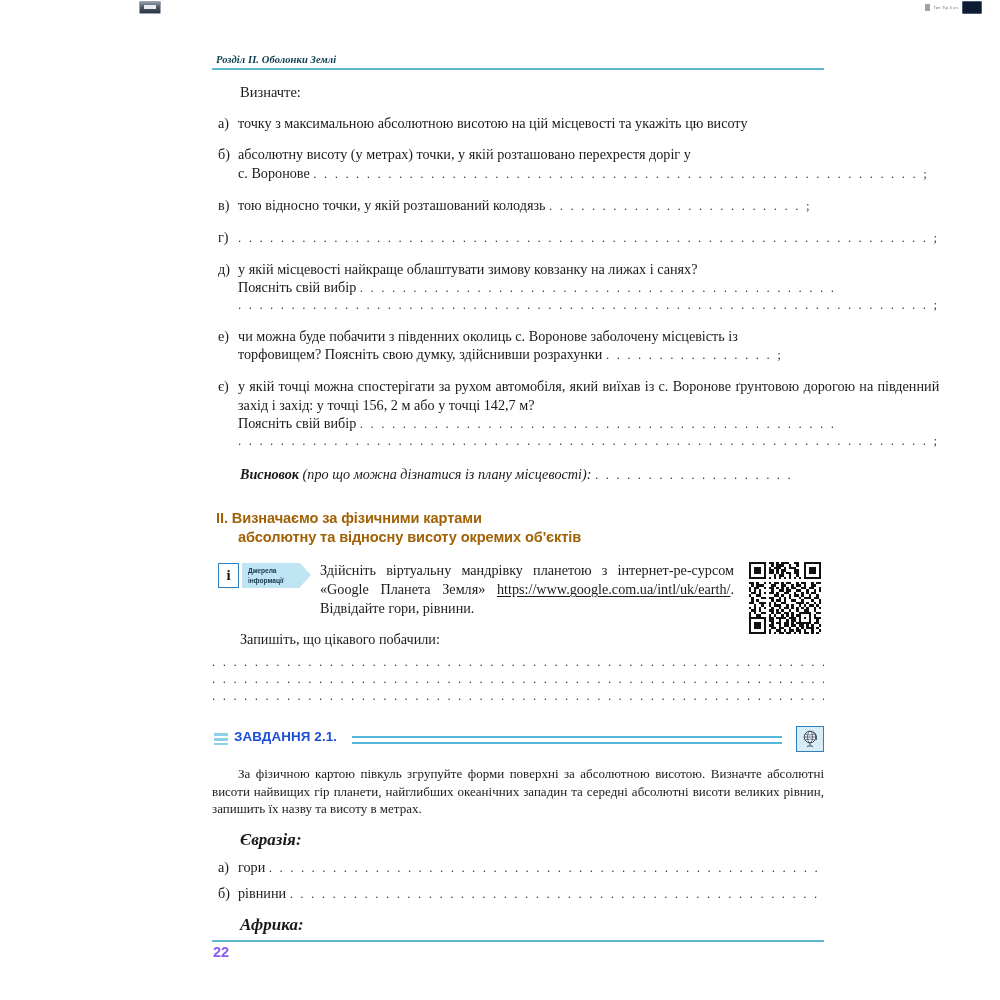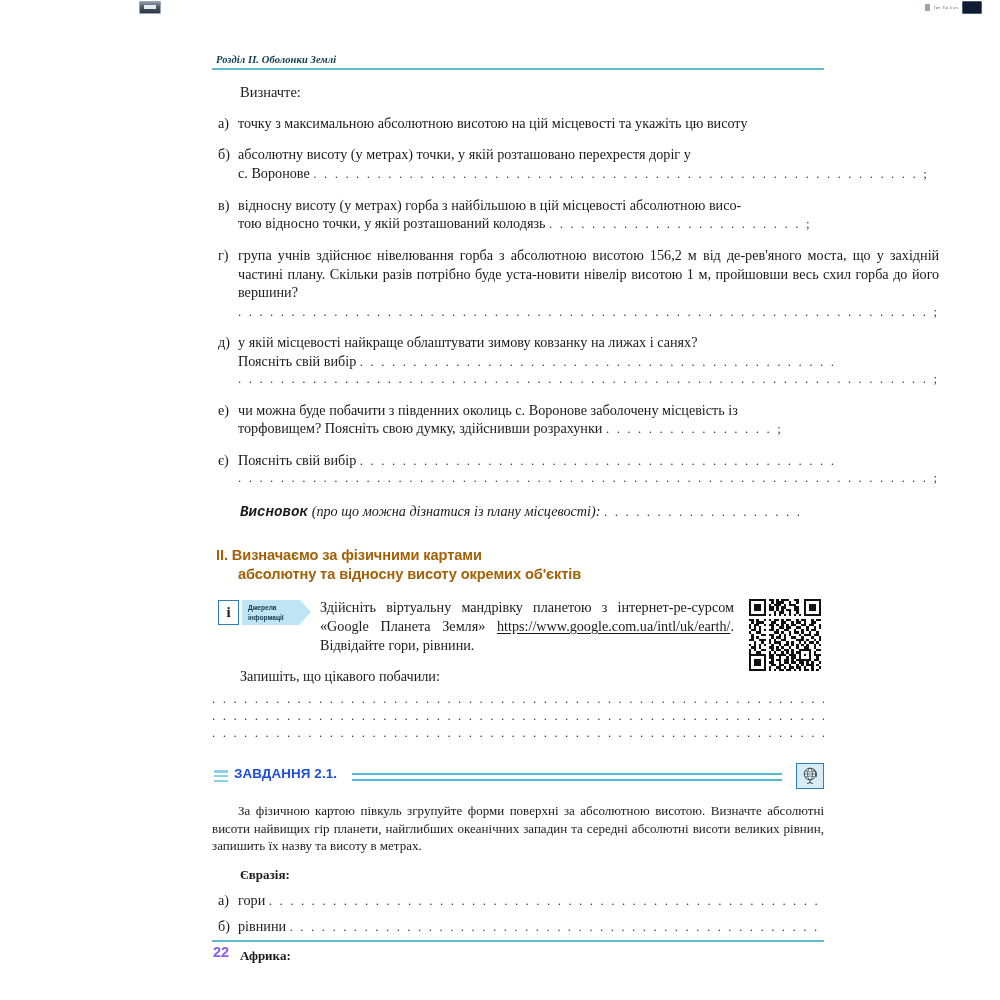--- a/index.html
+++ b/index.html
@@ -151,21 +151,20 @@
   .conclusion {
     margin: 16px 0 0 28px;
     font-size: 14.2px;
     white-space: nowrap;
     overflow: hidden;
   }
   .conclusion i { font-style: italic; margin-top: 48px; }
   .conclusion b.ital {
     font-style: italic;
     font-weight: bold;
-    font-family: Liberation Mono, monospace;
   }
 
   
   .section-head {
     margin: 26px 0 0 4px;
     font-family: "Liberation Sans", sans-serif;
     font-weight: bold;
     font-size: 14.6px;
     color: #a16207;
     line-height: 1.32;
@@ -303,22 +302,23 @@
     margin-top: 12px;
     font-size: 13px;
     line-height: 1.33;
     text-align: justify;
     text-align-last: left;
   }
   .task-body .indent { display: inline-block; width: 26px; }
 
   .subhead {
     margin: 13px 0 9px 28px;
+    font-style: italic;
     font-weight: bold;
-    font-size: 13px;
+    font-size: 17px;
   }
   .sublist { margin: 0; padding: 0; list-style: none; }
   .sublist li {
     display: flex;
     font-size: 14.2px;
     margin-bottom: 9px;
   }
   .sublist li .qmark { width: 26px; flex: 0 0 26px; padding-left: 6px; box-sizing: border-box; }
   .sublist li .line {
     flex: 1 1 auto;
@@ -380,32 +380,30 @@
           <span class="lastline">
             <span>с. Воронове</span>
             <span class="dots">. . . . . . . . . . . . . . . . . . . . . . . . . . . . . . . . . . . . . . . . . . . . . . . . . . . . . . . . . ;</span>
           </span>
         </span>
       </li>
 
       <li class="qitem">
         <span class="qmark">в)</span>
         <span class="qbody">
-          <span>відносну висоту (у метрах) горба з найбільшою в цій місцевості абсолютною висо-</span>
           <span class="lastline">
             <span>тою відносно точки, у якій розташований колодязь</span>
             <span class="dots">. . . . . . . . . . . . . . . . . . . . . . . . ;</span>
           </span>
         </span>
       </li>
 
       <li class="qitem">
         <span class="qmark">г)</span>
         <span class="qbody">
-          <span>група учнів здійснює нівелювання горба з абсолютною висотою 156,2 м від де-рев'яного моста, що у західній частині плану. Скільки разів потрібно буде уста-новити нівелір висотою 1 м, пройшовши весь схил горба до його вершини?</span>
           <span class="lastline">
             <span class="dots">. . . . . . . . . . . . . . . . . . . . . . . . . . . . . . . . . . . . . . . . . . . . . . . . . . . . . . . . . . . . . . . . . ;</span>
           </span>
         </span>
       </li>
 
       <li class="qitem">
         <span class="qmark">д)</span>
         <span class="qbody">
           <span>у якій місцевості найкраще облаштувати зимову ковзанку на лижах і санях?</span>
@@ -424,20 +422,21 @@
           <span class="lastline">
             <span>торфовищем? Поясніть свою думку, здійснивши розрахунки</span>
             <span class="dots">. . . . . . . . . . . . . . . . ;</span>
           </span>
         </span>
       </li>
 
       <li class="qitem">
         <span class="qmark">є)</span>
         <span class="qbody">
+          <span>у якій точці можна спостерігати за рухом автомобіля, який виїхав із с. Воронове ґрунтовою дорогою на південний захід і захід: у точці 156, 2 м або у точці 142,7 м?</span>
           <span class="lastline">
             <span>Поясніть свій вибір</span>
             <span class="dots">. . . . . . . . . . . . . . . . . . . . . . . . . . . . . . . . . . . . . . . . . . . . .</span>
           </span>
           <span class="lastline dots">. . . . . . . . . . . . . . . . . . . . . . . . . . . . . . . . . . . . . . . . . . . . . . . . . . . . . . . . . . . . . . . . . ;</span>
         </span>
       </li>
 
     </ul>
 

